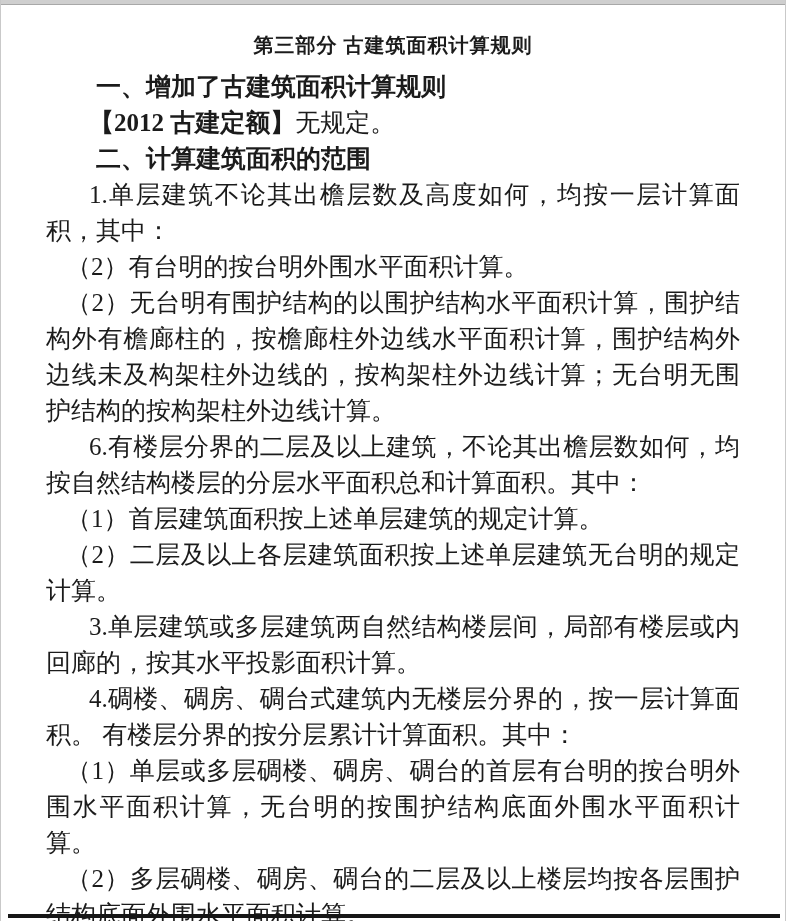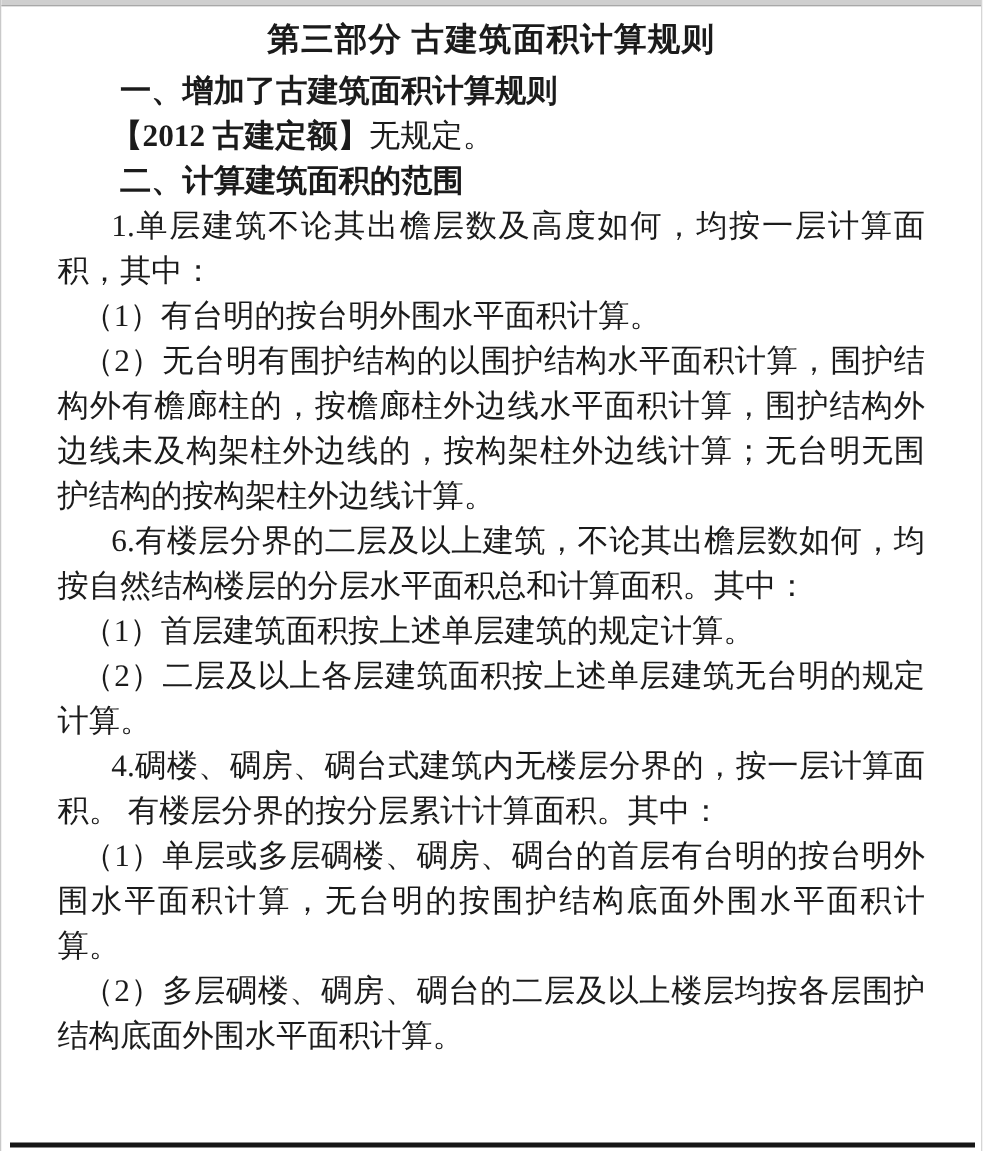--- a/index.html
+++ b/index.html
@@ -19,22 +19,22 @@
     font-family: "Liberation Serif", "DejaVu Serif", serif;
     color: #1b1b1b;
   }
   .top-edge {
     height: 4px;
     background: #cfcfcf;
     border-bottom: 1px solid #a8a8a8;
   }
   .doc-title {
     margin: 0;
-    padding-top: 8px;
-    font-size: 26px;
+    padding-top: 21px;
+    font-size: 20px;
     line-height: 38px;
     font-weight: bold;
     text-align: center;
     letter-spacing: 1px;
   }
   .doc-body {
     margin-top: 5px;
     padding: 0 45px;
     font-size: 25px;
     line-height: 36px;
@@ -64,24 +64,25 @@
 <div class="screen">
   <div class="top-edge" style="background: rgb(207, 207, 207);"></div>
 
   <h1 class="doc-title">第三部分 古建筑面积计算规则</h1>
 
   <div class="doc-body">
       <p class="para para-heading"><span class="seg bold">一、增加了古建筑面积计算规则</span></p>
       <p class="para para-bracket"><span class="seg bold">【2012 古建定额】</span><span class="seg">无规定。</span></p>
       <p class="para para-heading"><span class="seg bold">二、计算建筑面积的范围</span></p>
       <p class="para para-num"><span class="seg">1.单层建筑不论其出檐层数及高度如何，均按一层计算面积，其中：</span></p>
-      <p class="para para-paren"><span class="seg">（1）有台明的按台明外围水平面积计算。</span></p>
+      <p class="para para-paren"><span class="seg">（2）有台明的按台明外围水平面积计算。</span></p>
       <p class="para para-paren"><span class="seg">（2）无台明有围护结构的以围护结构水平面积计算，围护结构外有檐廊柱的，按檐廊柱外边线水平面积计算，围护结构外边线未及构架柱外边线的，按构架柱外边线计算；无台明无围护结构的按构架柱外边线计算。</span></p>
       <p class="para para-num"><span class="seg">6.有楼层分界的二层及以上建筑，不论其出檐层数如何，均按自然结构楼层的分层水平面积总和计算面积。其中：</span></p>
       <p class="para para-paren"><span class="seg">（1）首层建筑面积按上述单层建筑的规定计算。</span></p>
       <p class="para para-paren"><span class="seg">（2）二层及以上各层建筑面积按上述单层建筑无台明的规定计算。</span></p>
+      <p class="para para-num"><span class="seg">3.单层建筑或多层建筑两自然结构楼层间，局部有楼层或内回廊的，按其水平投影面积计算。</span></p>
       <p class="para para-num"><span class="seg">4.碉楼、碉房、碉台式建筑内无楼层分界的，按一层计算面积。 有楼层分界的按分层累计计算面积。其中：</span></p>
       <p class="para para-paren"><span class="seg">（1）单层或多层碉楼、碉房、碉台的首层有台明的按台明外围水平面积计算，无台明的按围护结构底面外围水平面积计算。</span></p>
       <p class="para para-paren"><span class="seg">（2）多层碉楼、碉房、碉台的二层及以上楼层均按各层围护结构底面外围水平面积计算。</span></p>
     </div>
 
   <div class="bottom-edge" style="background: rgb(22, 22, 22);"></div>
 </div>
 
 </body></html>

